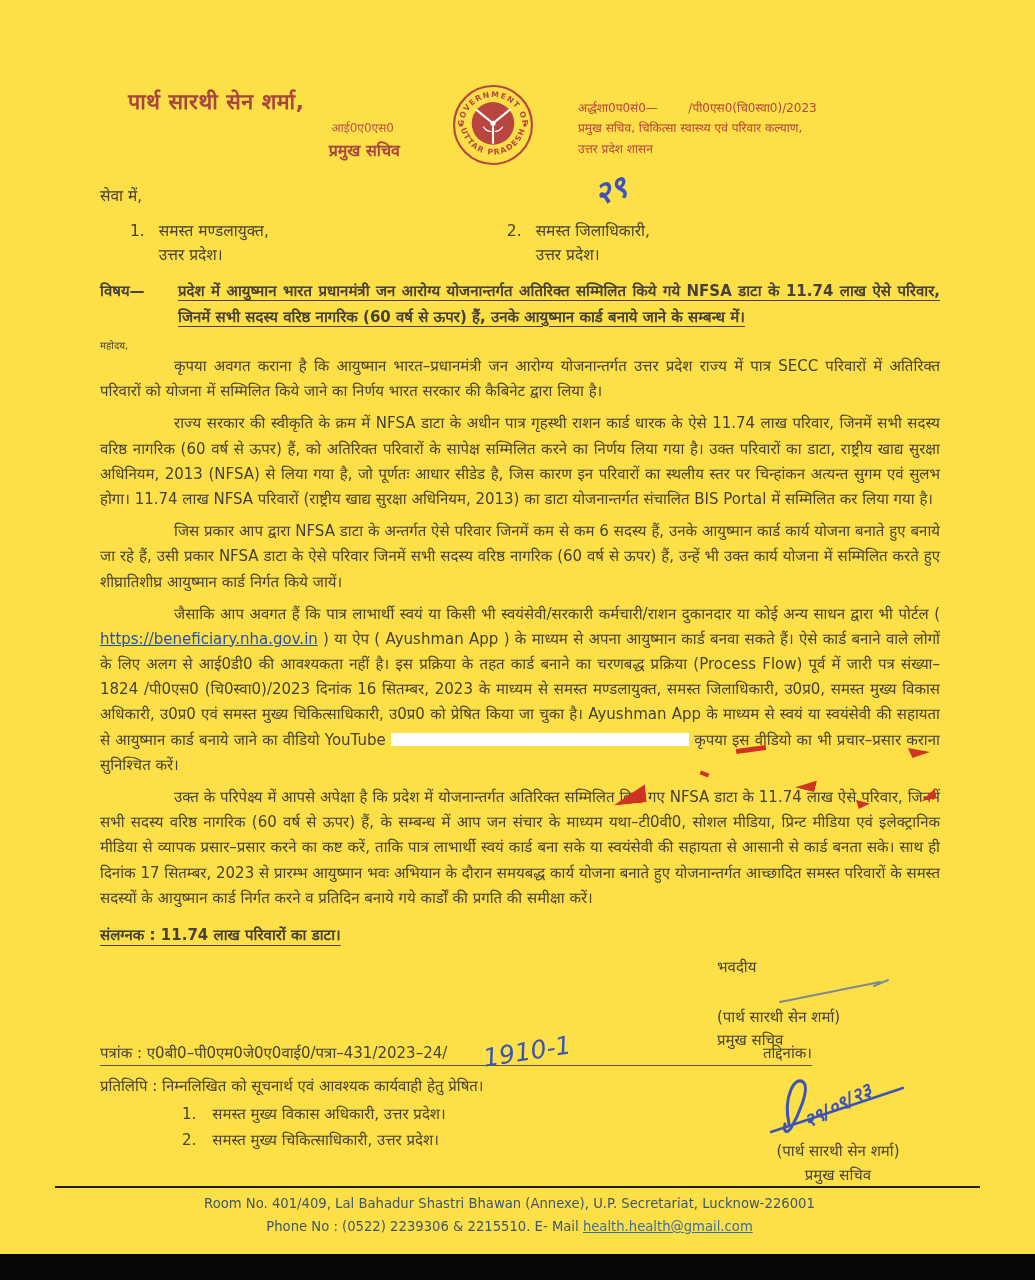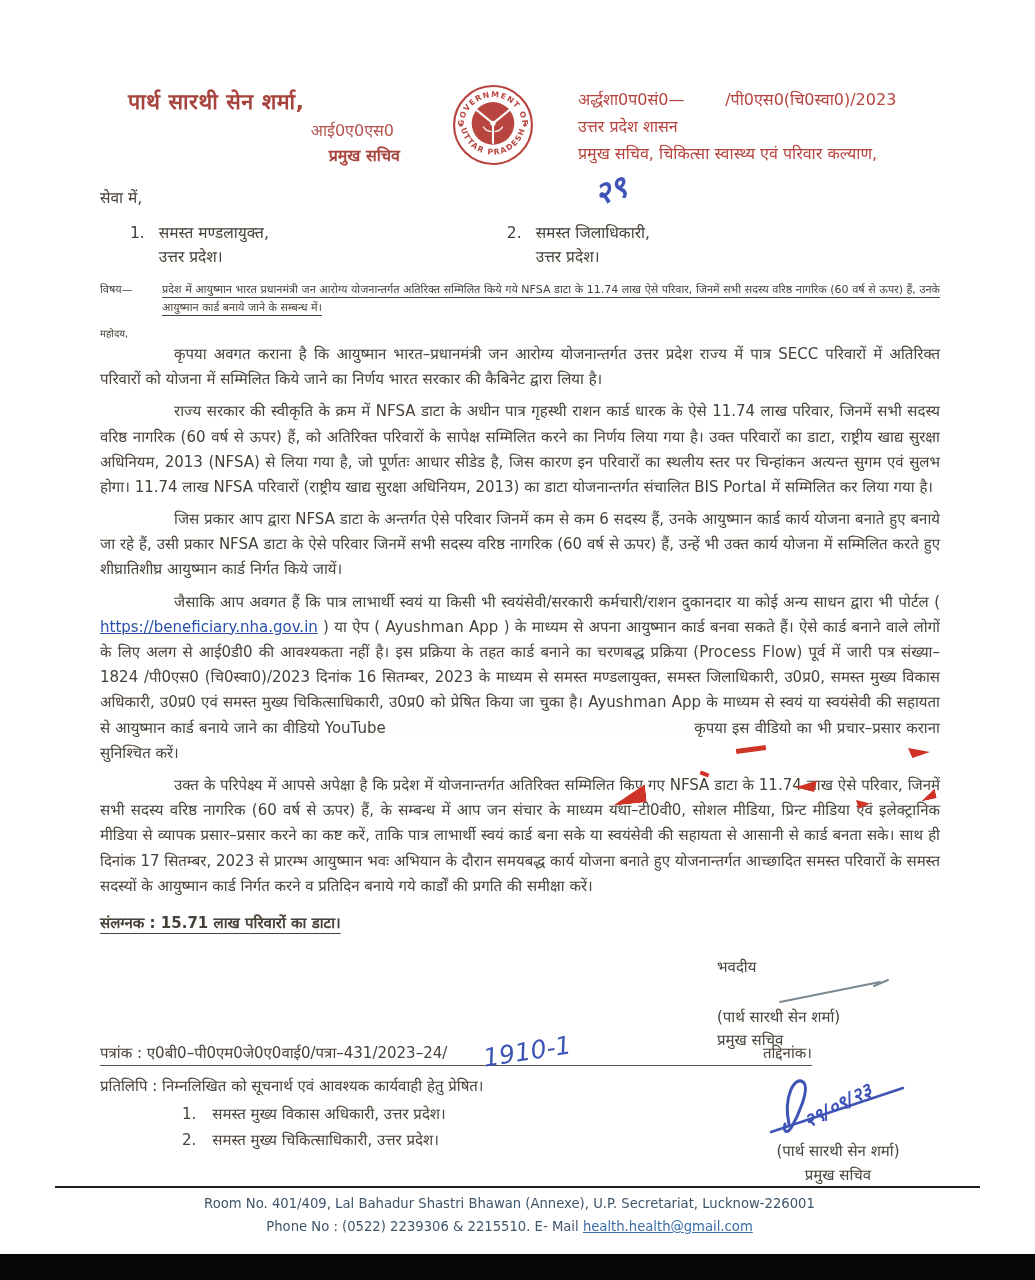--- a/index.html
+++ b/index.html
@@ -1,43 +1,43 @@
 <!DOCTYPE html>
 <html><head>
 <meta charset="utf-8">
 <style>
   html,body{margin:0;padding:0;background:#e9e7e4;}
   .page{
     position:relative;width:1035px;height:1280px;margin:0 auto;
-    background:#ffffff;overflow:hidden;
+    background:#fde047;overflow:hidden;
     font-family:"DejaVu Sans",sans-serif;color:#474139;
   }
   
   .letterhead{display:flex;padding:86px 60px 0 128px;align-items:flex-start;}
   .lh-left{width:280px;}
   .lh-name{font-size:21.5px;font-weight:bold;color:#a8443e;letter-spacing:.5px;}
-  .lh-ias{font-size:16px;color:#b5544e;text-align:right;margin-top:4px;padding-right:14px;}
+  .lh-ias{font-size:12px;color:#b5544e;text-align:right;margin-top:4px;padding-right:14px;}
   .lh-desig{font-size:16px;color:#a8443e;text-align:right;margin-top:3px;padding-right:8px;font-weight:bold;}
   .lh-center{width:170px;display:flex;justify-content:center;margin-top:-2px;}
   .emblem{width:82px;height:82px;}
-  .lh-right{flex:1;color:#b5443f;font-size:16px;line-height:1.7;margin-top:0;}
+  .lh-right{flex:1;color:#b5443f;font-size:12px;line-height:1.7;margin-top:12px;}
   .lh-right .ref{white-space:pre;}
   .lh-date{display:flex;gap:34px;}
   .hw-day{
     position:absolute;left:594px;top:168px;font-size:31px;color:#4053b8;
     transform:rotate(-18deg);font-style:italic;font-weight:bold;
   }
   
   .salutation{margin:18px 8px 0 100px;font-size:15.5px;}
   .addressees{display:flex;margin-top:13px;}
   .addr{display:flex;gap:14px;font-size:15.5px;line-height:1.55;}
   .addr-1{margin-left:130px;}
   .addr-2{margin-left:238px;}
   
-  .subject{display:flex;margin:12px 95px 6px 100px;font-size:11px;font-weight:normal;line-height:1.7;}
+  .subject{display:flex;margin:12px 95px 6px 100px;font-size:15px;font-weight:bold;line-height:1.7;gap:16px;}
   .subject-label{width:62px;flex:none;}
   .subject-text{flex:1;text-decoration:underline;text-underline-offset:4px;text-align:justify;}
   .greeting{margin:8px 0 2px 100px;font-size:10px;}
   
   .bodytext{padding:0 95px 0 100px;}
   .para{font-size:15px;line-height:1.68;text-align:justify;text-indent:74px;margin:0 0 7px 0;}
   .link{color:#2a4fa8;text-decoration:underline;cursor:pointer;}
   .redaction{
     display:inline-block;width:298px;height:13px;background:#fdfdfc;
     position:relative;top:1px;
@@ -109,22 +109,22 @@
         <circle cx="11" cy="50" r="2.2" fill="#b8453f"></circle>
         <circle cx="89" cy="50" r="2.2" fill="#b8453f"></circle>
         <circle cx="50" cy="48" r="26" fill="#b8453f"></circle>
         <path d="M50,48 L50,73 M50,48 L29,31 M50,48 L71,31" stroke="#fcfbf9" stroke-width="2.6" fill="none"></path>
         <circle cx="50" cy="48" r="3.2" fill="#fcfbf9"></circle>
         <path d="M38,52 q4,6 10,6 M62,52 q-4,6 -10,6" stroke="#fcfbf9" stroke-width="1.4" fill="none"></path>
       </svg>
     </div>
     <div class="lh-right">
       <div class="ref">अर्द्धशा0प0सं0—        /पी0एस0(चि0स्वा0)/2023</div>
+      <div>प्रमुख सचिव, चिकित्सा स्वास्थ्य एवं परिवार कल्याण,</div>
       <div>उत्तर प्रदेश शासन</div>
-      <div>प्रमुख सचिव, चिकित्सा स्वास्थ्य एवं परिवार कल्याण,</div>
     </div>
   </div>
   <div class="hw-day">२९</div>
 
   
   <div class="salutation">सेवा में,</div>
   <div class="addressees">
     <div class="addr addr-1">
       <span>1.</span>
       <span>
@@ -151,21 +151,21 @@
 
   
   <div class="bodytext">
     <p class="para">कृपया अवगत कराना है कि आयुष्मान भारत–प्रधानमंत्री जन आरोग्य योजनान्तर्गत उत्तर प्रदेश राज्य में पात्र SECC परिवारों में अतिरिक्त परिवारों को योजना में सम्मिलित किये जाने का निर्णय भारत सरकार की कैबिनेट द्वारा लिया है।</p>
     <p class="para">राज्य सरकार की स्वीकृति के क्रम में NFSA डाटा के अधीन पात्र गृहस्थी राशन कार्ड धारक के ऐसे 11.74 लाख परिवार, जिनमें सभी सदस्य वरिष्ठ नागरिक (60 वर्ष से ऊपर) हैं, को अतिरिक्त परिवारों के सापेक्ष सम्मिलित करने का निर्णय लिया गया है। उक्त परिवारों का डाटा, राष्ट्रीय खाद्य सुरक्षा अधिनियम, 2013 (NFSA) से लिया गया है, जो पूर्णतः आधार सीडेड है, जिस कारण इन परिवारों का स्थलीय स्तर पर चिन्हांकन अत्यन्त सुगम एवं सुलभ होगा। 11.74 लाख NFSA परिवारों (राष्ट्रीय खाद्य सुरक्षा अधिनियम, 2013) का डाटा योजनान्तर्गत संचालित BIS Portal में सम्मिलित कर लिया गया है।</p>
     <p class="para">जिस प्रकार आप द्वारा NFSA डाटा के अन्तर्गत ऐसे परिवार जिनमें कम से कम 6 सदस्य हैं, उनके आयुष्मान कार्ड कार्य योजना बनाते हुए बनाये जा रहे हैं, उसी प्रकार NFSA डाटा के ऐसे परिवार जिनमें सभी सदस्य वरिष्ठ नागरिक (60 वर्ष से ऊपर) हैं, उन्हें भी उक्त कार्य योजना में सम्मिलित करते हुए शीघ्रातिशीघ्र आयुष्मान कार्ड निर्गत किये जायें।</p>
     <p class="para"><span>जैसाकि आप अवगत हैं कि पात्र लाभार्थी स्वयं या किसी भी स्वयंसेवी/सरकारी कर्मचारी/राशन दुकानदार या कोई अन्य साधन द्वारा भी पोर्टल ( </span><a class="link">https://beneficiary.nha.gov.in</a><span> ) या ऐप ( Ayushman App ) के माध्यम से अपना आयुष्मान कार्ड बनवा सकते हैं। ऐसे कार्ड बनाने वाले लोगों के लिए अलग से आई0डी0 की आवश्यकता नहीं है। इस प्रक्रिया के तहत कार्ड बनाने का चरणबद्ध प्रक्रिया (Process Flow) पूर्व में जारी पत्र संख्या–1824 /पी0एस0 (चि0स्वा0)/2023 दिनांक 16 सितम्बर, 2023 के माध्यम से समस्त मण्डलायुक्त, समस्त जिलाधिकारी, उ0प्र0, समस्त मुख्य विकास अधिकारी, उ0प्र0 एवं समस्त मुख्य चिकित्साधिकारी, उ0प्र0 को प्रेषित किया जा चुका है। Ayushman App के माध्यम से स्वयं या स्वयंसेवी की सहायता से आयुष्मान कार्ड बनाये जाने का वीडियो YouTube</span> <span class="redaction"></span> <span>कृपया इस वीडियो का भी प्रचार–प्रसार कराना सुनिश्चित करें।</span></p>
     <p class="para">उक्त के परिपेक्ष्य में आपसे अपेक्षा है कि प्रदेश में योजनान्तर्गत अतिरिक्त सम्मिलित किए गए NFSA डाटा के 11.74 लाख ऐसे परिवार, जिनमें सभी सदस्य वरिष्ठ नागरिक (60 वर्ष से ऊपर) हैं, के सम्बन्ध में आप जन संचार के माध्यम यथा–टी0वी0, सोशल मीडिया, प्रिन्ट मीडिया एवं इलेक्ट्रानिक मीडिया से व्यापक प्रसार–प्रसार करने का कष्ट करें, ताकि पात्र लाभार्थी स्वयं कार्ड बना सके या स्वयंसेवी की सहायता से आसानी से कार्ड बनता सके। साथ ही दिनांक 17 सितम्बर, 2023 से प्रारम्भ आयुष्मान भवः अभियान के दौरान समयबद्ध कार्य योजना बनाते हुए योजनान्तर्गत आच्छादित समस्त परिवारों के समस्त सदस्यों के आयुष्मान कार्ड निर्गत करने व प्रतिदिन बनाये गये कार्डों की प्रगति की समीक्षा करें।</p>
   </div>
 
-  <div class="enclosure">संलग्नक : 15.71 लाख परिवारों का डाटा।</div>
+  <div class="enclosure">संलग्नक : 11.74 लाख परिवारों का डाटा।</div>
 
   
   <div class="closing1">
     <div class="vale">भवदीय</div>
     <svg class="sig-stroke" width="150" height="26" viewBox="0 0 150 26">
       <path d="M18,24 L118,4 M112,8 L126,2" stroke="#7d8a91" stroke-width="2" fill="none" stroke-linecap="round"></path>
     </svg>
     <div class="cname">(पार्थ सारथी सेन शर्मा)</div>
     <div class="cdesig">प्रमुख सचिव</div>
   </div>

